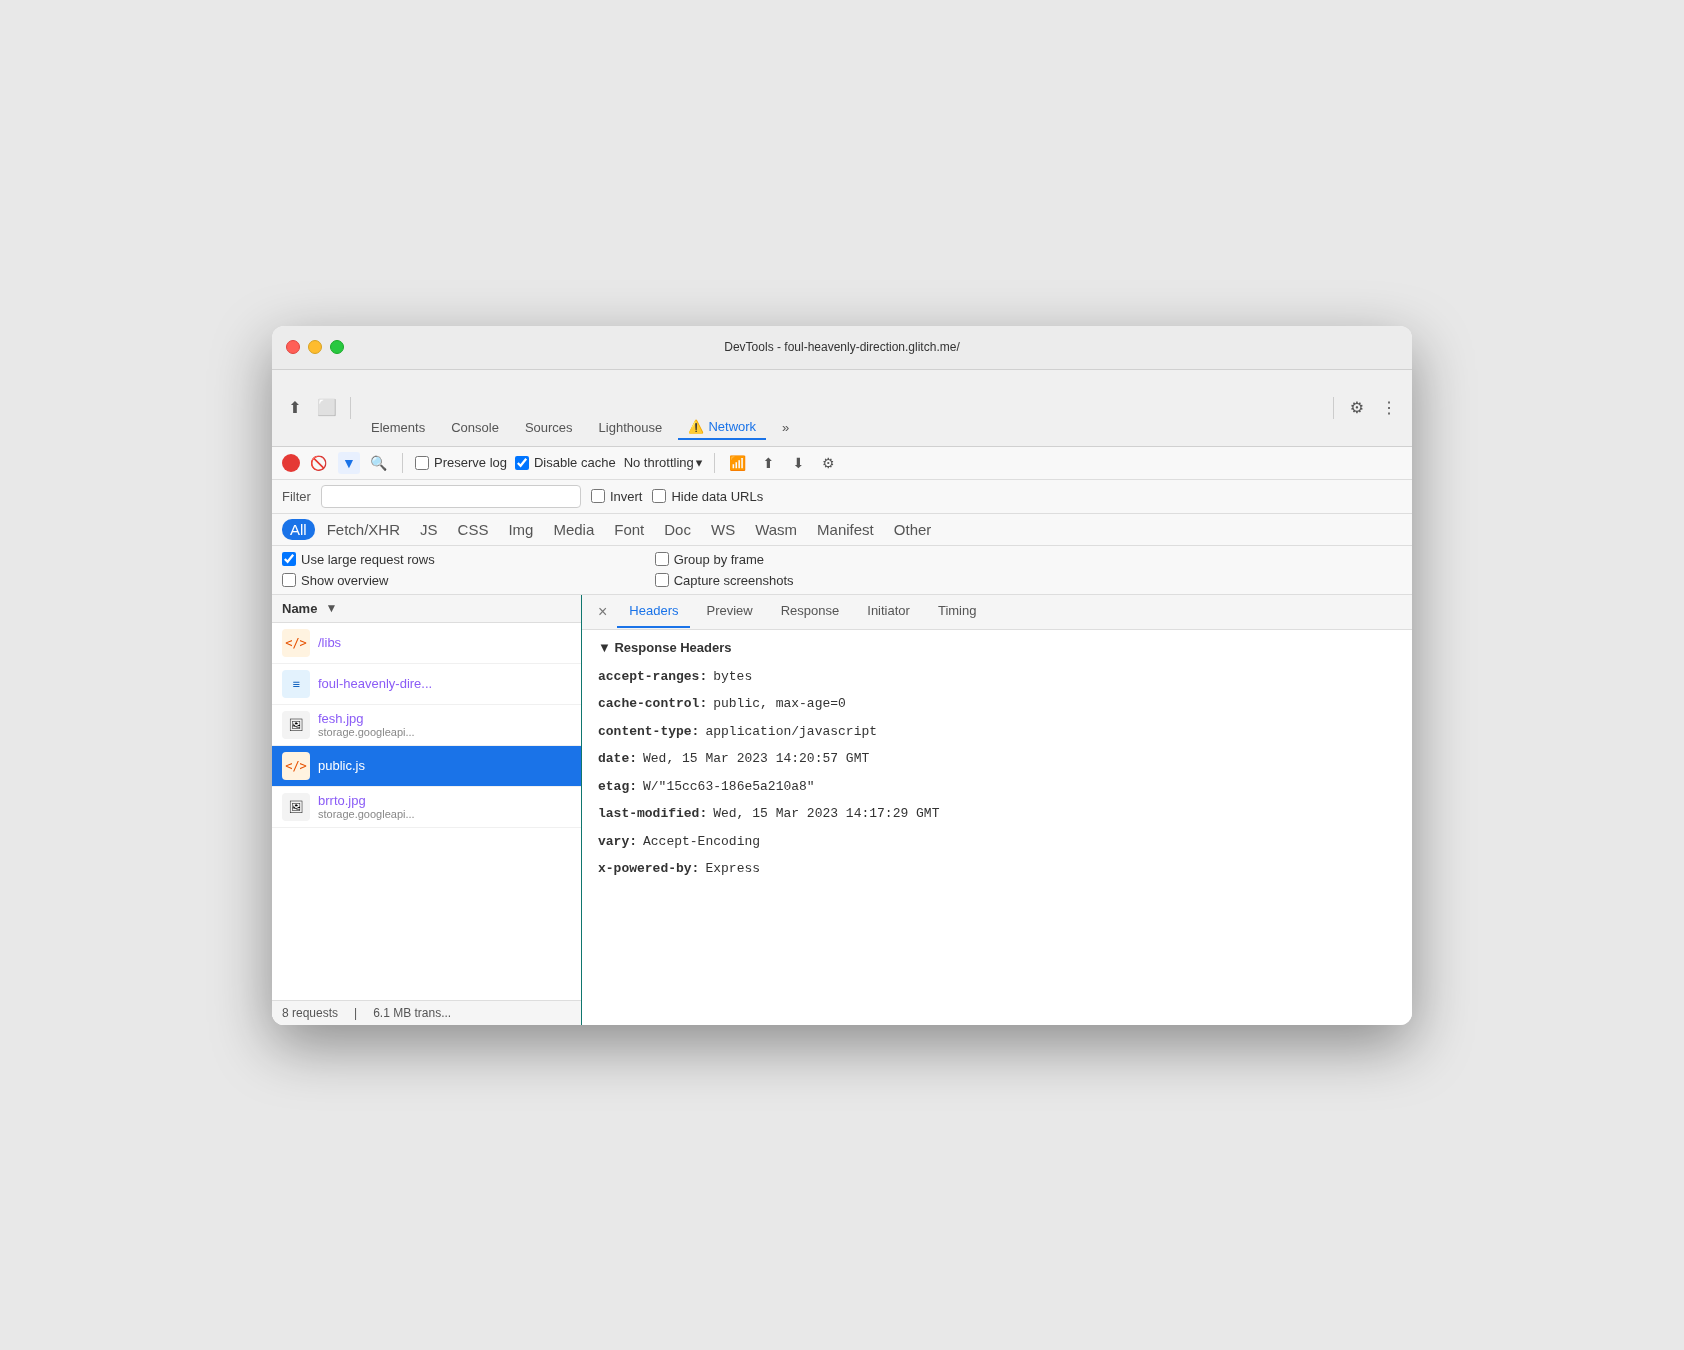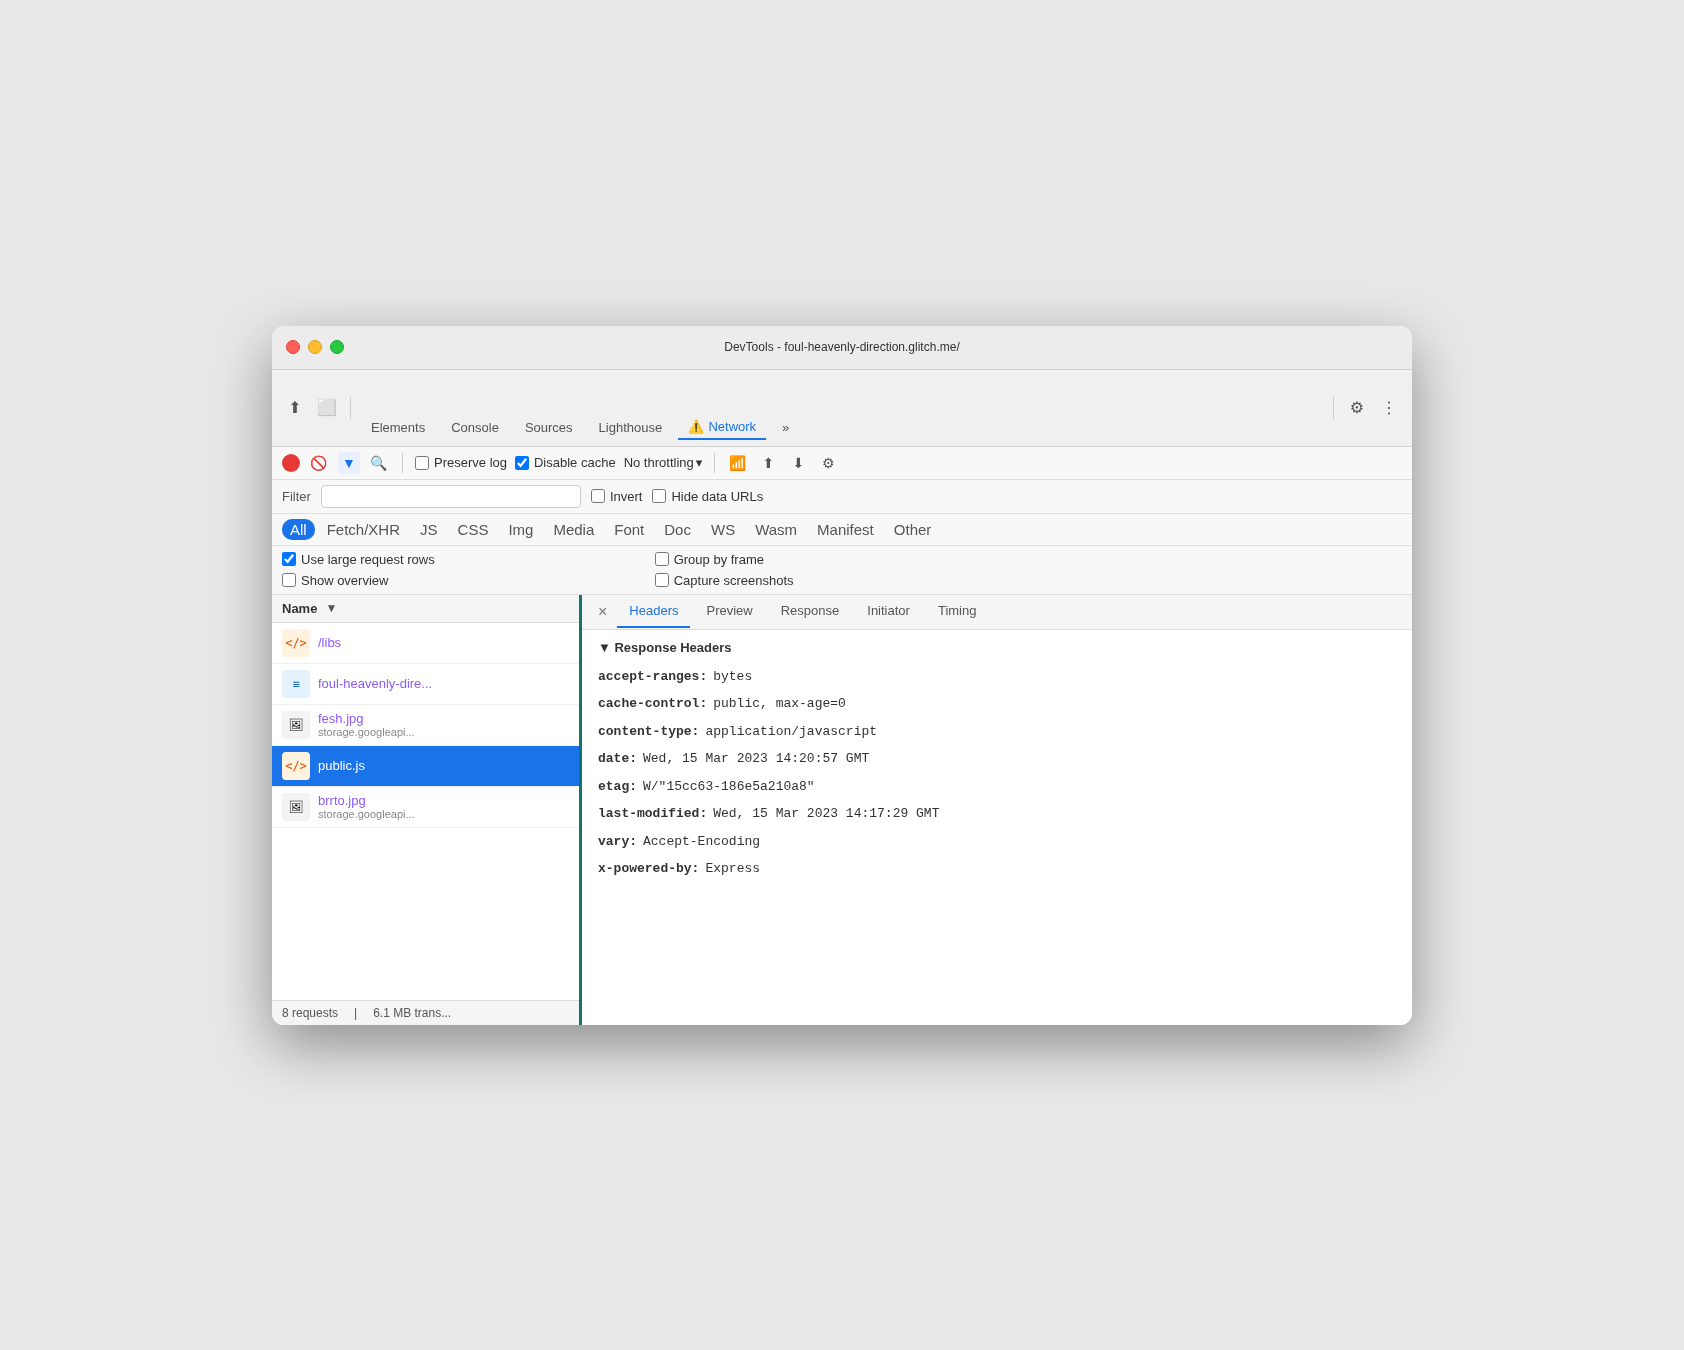--- a/index.html
+++ b/index.html
@@ -212,21 +212,21 @@
     }
     
     .content-area {
       display: flex;
       height: 430px;
       background: white;
     }
     
     .file-list {
       width: 310px;
-      border-right: 3px solid #0f766e;
+      border-right: 1px solid #0f766e;
       display: flex;
       flex-direction: column;
       overflow: hidden;
     }
     .file-list-header {
       display: flex;
       align-items: center;
       padding: 6px 10px;
       background: #f5f5f5;
       border-bottom: 1px solid #ddd;

